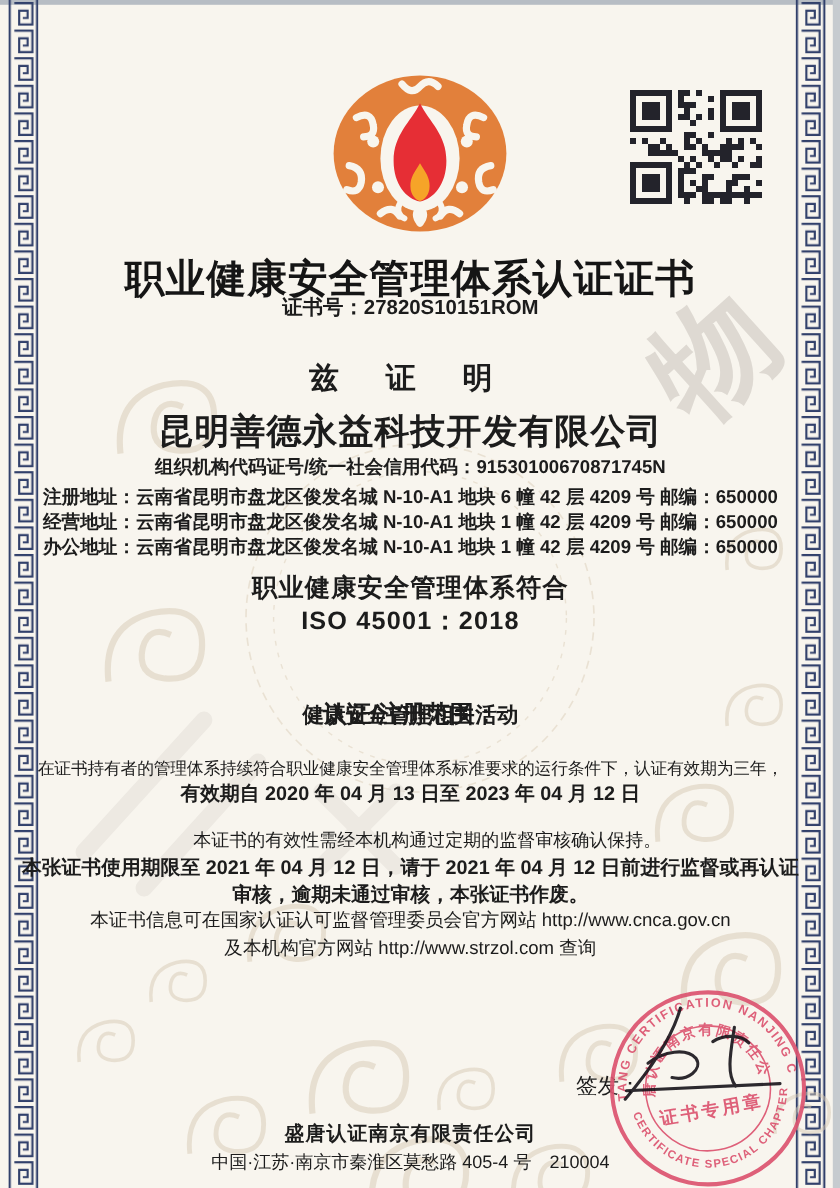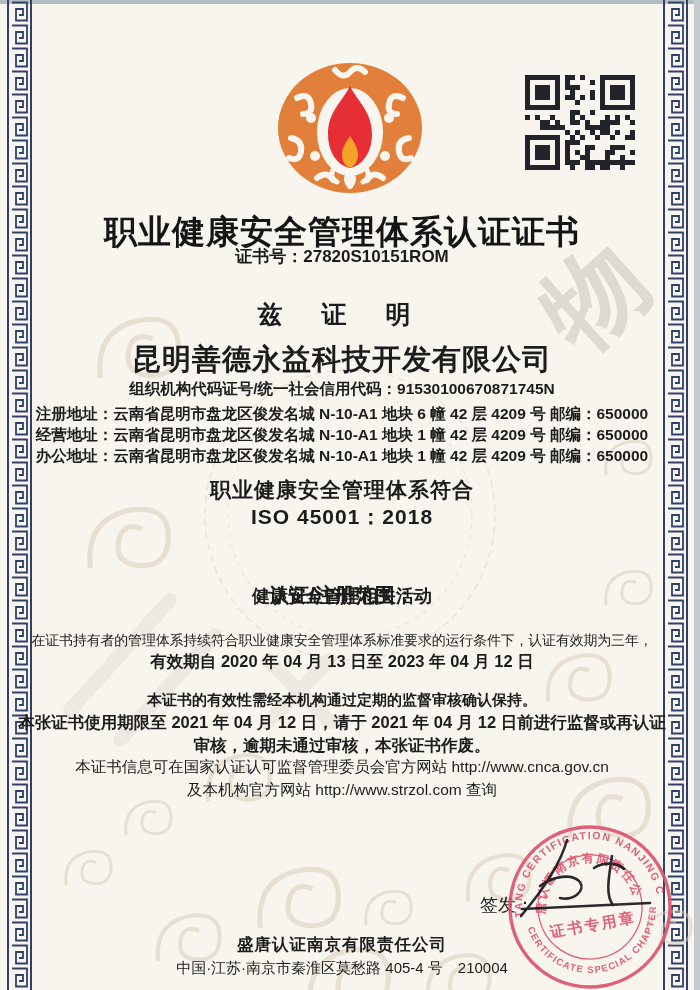--- a/index.html
+++ b/index.html
@@ -17,21 +17,21 @@
   .title{font-size:33px;font-weight:700;letter-spacing:1px;color:#151515;}
   .certno{font-size:17px;font-weight:700;}
   .decl{font-size:25px;font-weight:700;letter-spacing:16px;}
   .company{font-size:29px;font-weight:700;letter-spacing:1px;}
   .small-b{font-size:15.5px;font-weight:700;}
   .std{font-size:21px;font-weight:700;letter-spacing:1px;}
   .scope-l{font-size:20px;font-weight:700;margin-top:36px;}
   .scope-t{font-size:18px;font-weight:700;}
   .cond{font-size:14px;font-weight:400;letter-spacing:-0.2px;}
   .valid{font-size:16.5px;font-weight:700;}
-  .note{font-size:15px;font-weight:700;}
+  .note{font-size:15px;font-weight:400;padding-left:14px;}
   .use{font-size:16.5px;font-weight:700;}
   .query{font-size:15.5px;font-weight:400;}
   .issuer{font-size:16.5px;font-weight:700;letter-spacing:1px;}
   .iaddr{font-size:15px;font-weight:400;}
   .sign-label{position:absolute;left:480px;top:893px;font-size:18px;font-weight:400;}
   .logo-wrap{position:absolute;left:275px;top:60px;width:150px;height:136px;}
   .qr-wrap{position:absolute;left:525px;top:75px;width:110px;height:95px;}
   .stamp-wrap{position:absolute;left:505px;top:822px;width:170px;height:170px;transform:rotate(-10deg);}
   .wm{position:absolute;color:#c9c3bc;opacity:.55;font-weight:700;pointer-events:none;}
   .wm-char{font-size:100px;transform:rotate(-42deg);}

